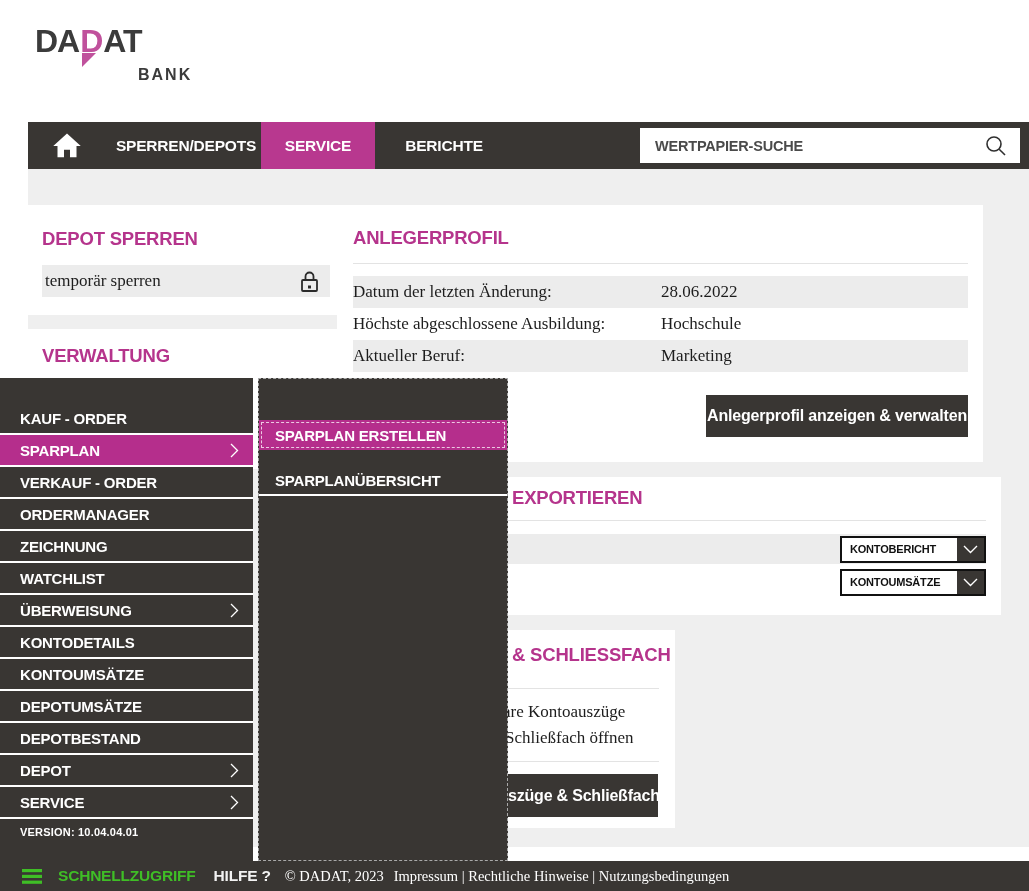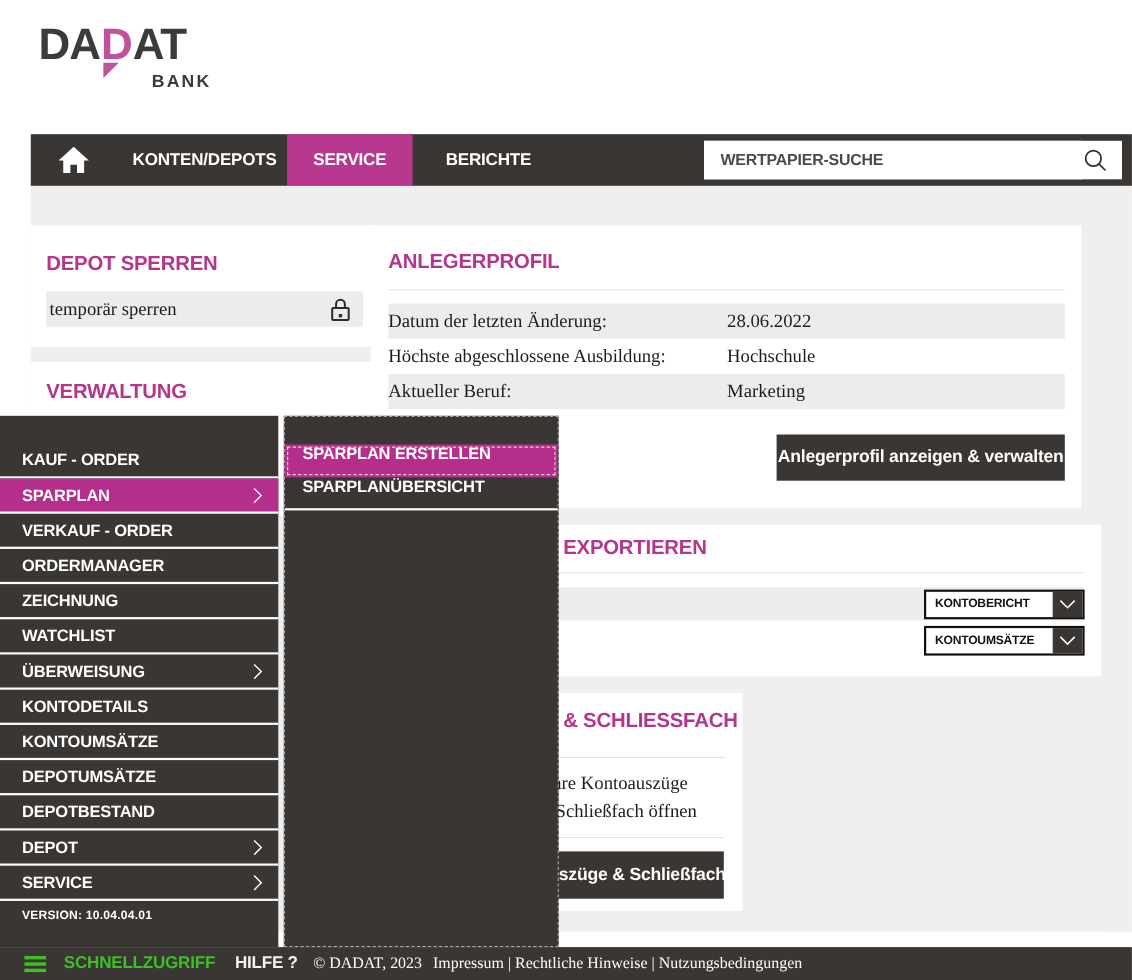--- a/index.html
+++ b/index.html
@@ -3,21 +3,21 @@
 <meta charset="utf-8">
 <style>
   * { margin:0; padding:0; box-sizing:border-box; }
   html,body { width:1029px; height:891px; background:#ffffff; overflow:hidden;
     font-family:"Liberation Sans", sans-serif; }
   .abs { position:absolute; }
   #stage { position:relative; width:1029px; height:891px; background:#fff; }
 
   
   #logo { left:35px; top:10px; width:220px; height:80px; }
-  .logo-line { font-weight:700; font-size:40px; letter-spacing:-1px; color:#3b3b3b; line-height:62px; }
+  .logo-line { font-weight:700; font-size:32px; letter-spacing:-1px; color:#3b3b3b; line-height:62px; }
   .logo-d { position:relative; color:#c0519c; margin:0 1px; }
   .logo-d::after { content:""; position:absolute; left:2px; bottom:-8px;
     border-left:14px solid #c0519c; border-bottom:14px solid transparent; }
   .logo-sub { position:absolute; left:103px; top:56px; font-weight:700; font-size:16px;
     letter-spacing:2px; color:#3b3b3b; }
 
   
   #navbar { left:28px; top:122px; width:1001px; height:47px; background:#393633; }
   .nav-tab { position:absolute; top:0; height:47px; display:flex; align-items:center;
     justify-content:center; color:#fff; font-weight:700; font-size:15.5px; letter-spacing:-0.2px; cursor:pointer; }
@@ -82,22 +82,22 @@
     letter-spacing:-0.2px; cursor:pointer; }
   .menu-item:last-child { border-bottom:2px solid #ffffff; }
   .menu-item.active { background:#b8309c; background:#b8309c; }
   .menu-item.active { background:#b52e8c; }
   #menu-version { position:absolute; left:20px; top:448px; color:#fff; font-weight:700;
     font-size:11px; letter-spacing:0.2px; }
 
   #submenu-panel { left:258px; top:378px; width:250px; height:483px; background:#393633;
     border:1px dashed #a9a9a9; z-index:41; }
   #submenu-list { position:absolute; left:0; top:25px; width:248px; }
-  .submenu-item { height:30px; display:flex; padding:0 14px 0 16px;
-    color:#fff; font-weight:700; font-size:15px; letter-spacing:-0.2px; cursor:pointer; }
+  .submenu-item { height:30px; display:flex; align-items:center; padding:0 14px 0 16px;
+    color:#fff; font-weight:700; font-size:15px; letter-spacing:-0.2px; cursor:pointer;margin-top:16px; }
   .submenu-item.active { background:#b52e8c; outline:1px dashed rgba(255,255,255,.75); outline-offset:-3px; }
   .submenu-item.bordered { border-bottom:2px solid #ffffff; }
 
   
   #footer { left:0; top:861px; width:1029px; height:30px; background:#393633; z-index:50;
     display:flex; align-items:center; }
   #footer .hamb { margin-left:22px; margin-right:16px; cursor:pointer; }
   #footer .green { color:#3fbe26; font-weight:700; font-size:15.5px; letter-spacing:-0.2px; cursor:pointer; }
   #footer .white-link { color:#f2f2f2; font-weight:700; font-size:15.5px; margin-left:18px;
     letter-spacing:-0.2px; cursor:pointer; }
@@ -119,21 +119,21 @@
 
   <div id="navbar" class="abs">
     <div id="nav-home" class="nav-tab">
       <span>
         <svg width="30" height="28" viewBox="0 0 24 22" fill="#ffffff">
           <path d="M12 1 L23 11 h-3.4 v9 h-5.2 v-6 h-4.8 v6 H4.4 v-9 H1 Z"></path>
         </svg>
       </span>
     </div>
     <div id="nav-tab-0" class="nav-tab">
-      <span>KONTEN/DEPOTS</span>
+      <span>SPERREN/DEPOTS</span>
     </div>
     <div id="nav-tab-1" class="nav-tab">
       <span>SERVICE</span>
     </div>
     <div id="nav-tab-2" class="nav-tab">
       <span>BERICHTE</span>
     </div>
     <div id="nav-search">
       <input type="text" placeholder="WERTPAPIER-SUCHE" style="">
       <span class="search-icon">

